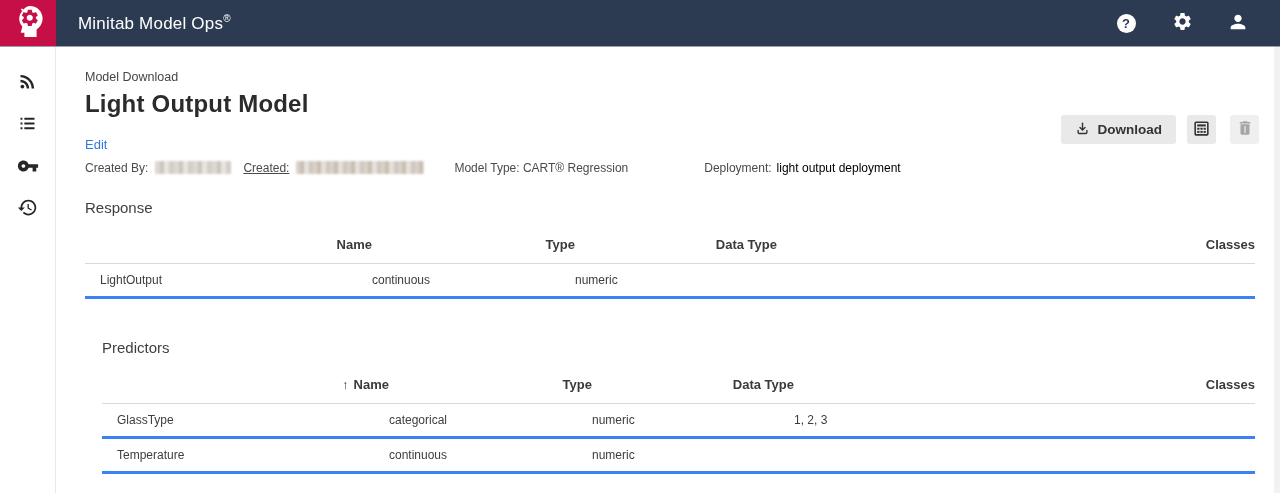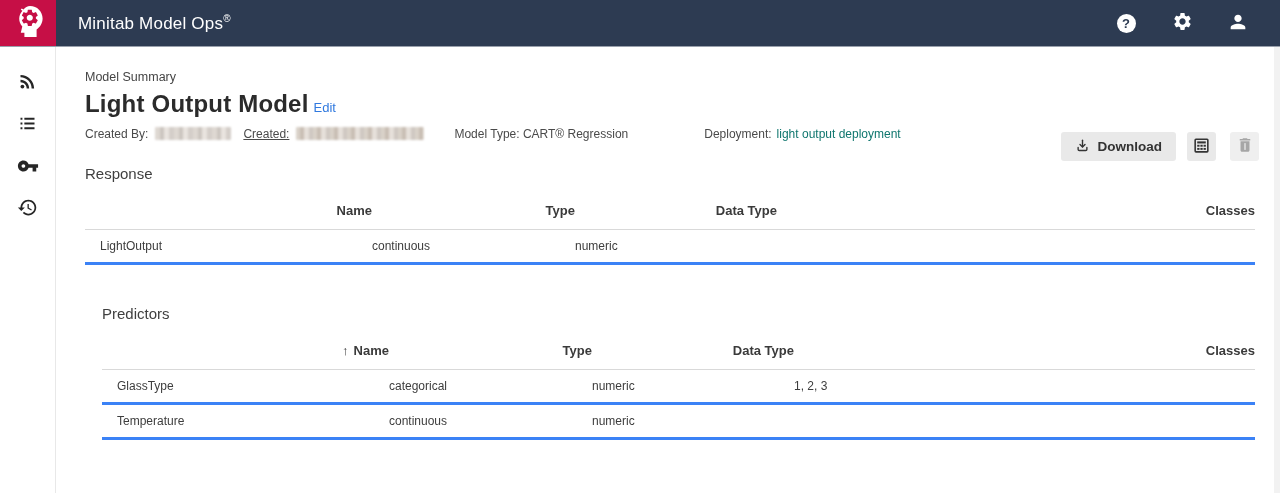--- a/index.html
+++ b/index.html
@@ -65,21 +65,21 @@
     position: absolute; top: 46px; right: 0; bottom: 0; width: 6px;
     background: #f2f2f2;
   }
 
   
   .content {
     position: absolute; top: 46px; left: 56px; right: 6px; bottom: 0;
     padding: 24px 19px 0 29px;
   }
   .breadcrumb { font-size: 12.5px; color: #454545; }
-  .title-row { display: flex; align-items: baseline; gap: 5px; margin-top: 6px; }
+  .title-row { display: flex; align-items: baseline; gap: 19px; margin-top: 6px; flex-direction: column; }
   .page-title {
     font-size: 24px; font-weight: 700; color: #2b2b2b; margin: 0; letter-spacing: .2px;
   }
   .edit-link { font-size: 13px; color: #3079df; text-decoration: none; cursor: pointer; }
 
   .meta-row {
     display: flex; align-items: center; margin-top: 9px;
     font-size: 12px; color: #4a4a4a; white-space: nowrap;
   }
   .redacted {
@@ -90,25 +90,25 @@
     width: 76px;
     background: repeating-linear-gradient(90deg,#ded8d2 0 5px,#ccc6c0 5px 9px,#e9e4df 9px 14px,#d4cec9 14px 19px);
   }
   .redact-date {
     width: 128px;
     background: repeating-linear-gradient(90deg,#d9d2c9 0 4px,#c9beb4 4px 8px,#e6e0da 8px 13px,#cfc8c2 13px 17px);
   }
   .meta-g1 { margin-right: 12px; }
   .meta-g2 { margin-right: 30px; text-decoration: underline; }
   .meta-g3 { margin-right: 76px; }
-  .deploy-link { color: #0f766e; text-decoration: none; cursor: pointer; margin-left: 5px; }
+  .deploy-link { color: #000000; text-decoration: none; cursor: pointer; margin-left: 5px; }
 
   
   .header-actions {
-    position: absolute; top: 132px; right: 21px;
+    position: absolute; top: 115px; right: 21px;
     display: flex; align-items: center; gap: 11px; z-index: 4;
   }
   .btn {
     height: 29px; background: #e9e9e9; border: none; border-radius: 3px;
     display: inline-flex; align-items: center; justify-content: center;
     cursor: pointer; color: #333333; font-family: inherit;
   }
   .btn-download { padding: 0 14px; gap: 8px; font-size: 13.5px; font-weight: 600; }
   .btn-download svg { stroke: #333333; }
   .btn-square { width: 29px; }
@@ -234,21 +234,21 @@
       <svg width="18" height="18" viewBox="0 0 24 24">
           <path d="M6 19c0 1.1.9 2 2 2h8c1.1 0 2-.9 2-2V7H6v12zM19 4h-3.5l-1-1h-5l-1 1H5v2h14V4z"></path>
           <rect x="11.2" y="9.5" width="1.6" height="9" fill="#efefef"></rect>
         </svg>
     </span>
   </button>
 </div>
 
 <main class="content">
 
-  <div class="breadcrumb">Model Summary</div>
+  <div class="breadcrumb">Model Download</div>
 
   <div class="title-row">
     <h1 class="page-title">Light Output Model</h1>
     <a class="edit-link">Edit</a>
   </div>
 
   <div class="meta-row">
     <span class="meta-g1">
       <span>Created By:</span><span class="redacted redact-name"></span>
     </span>

